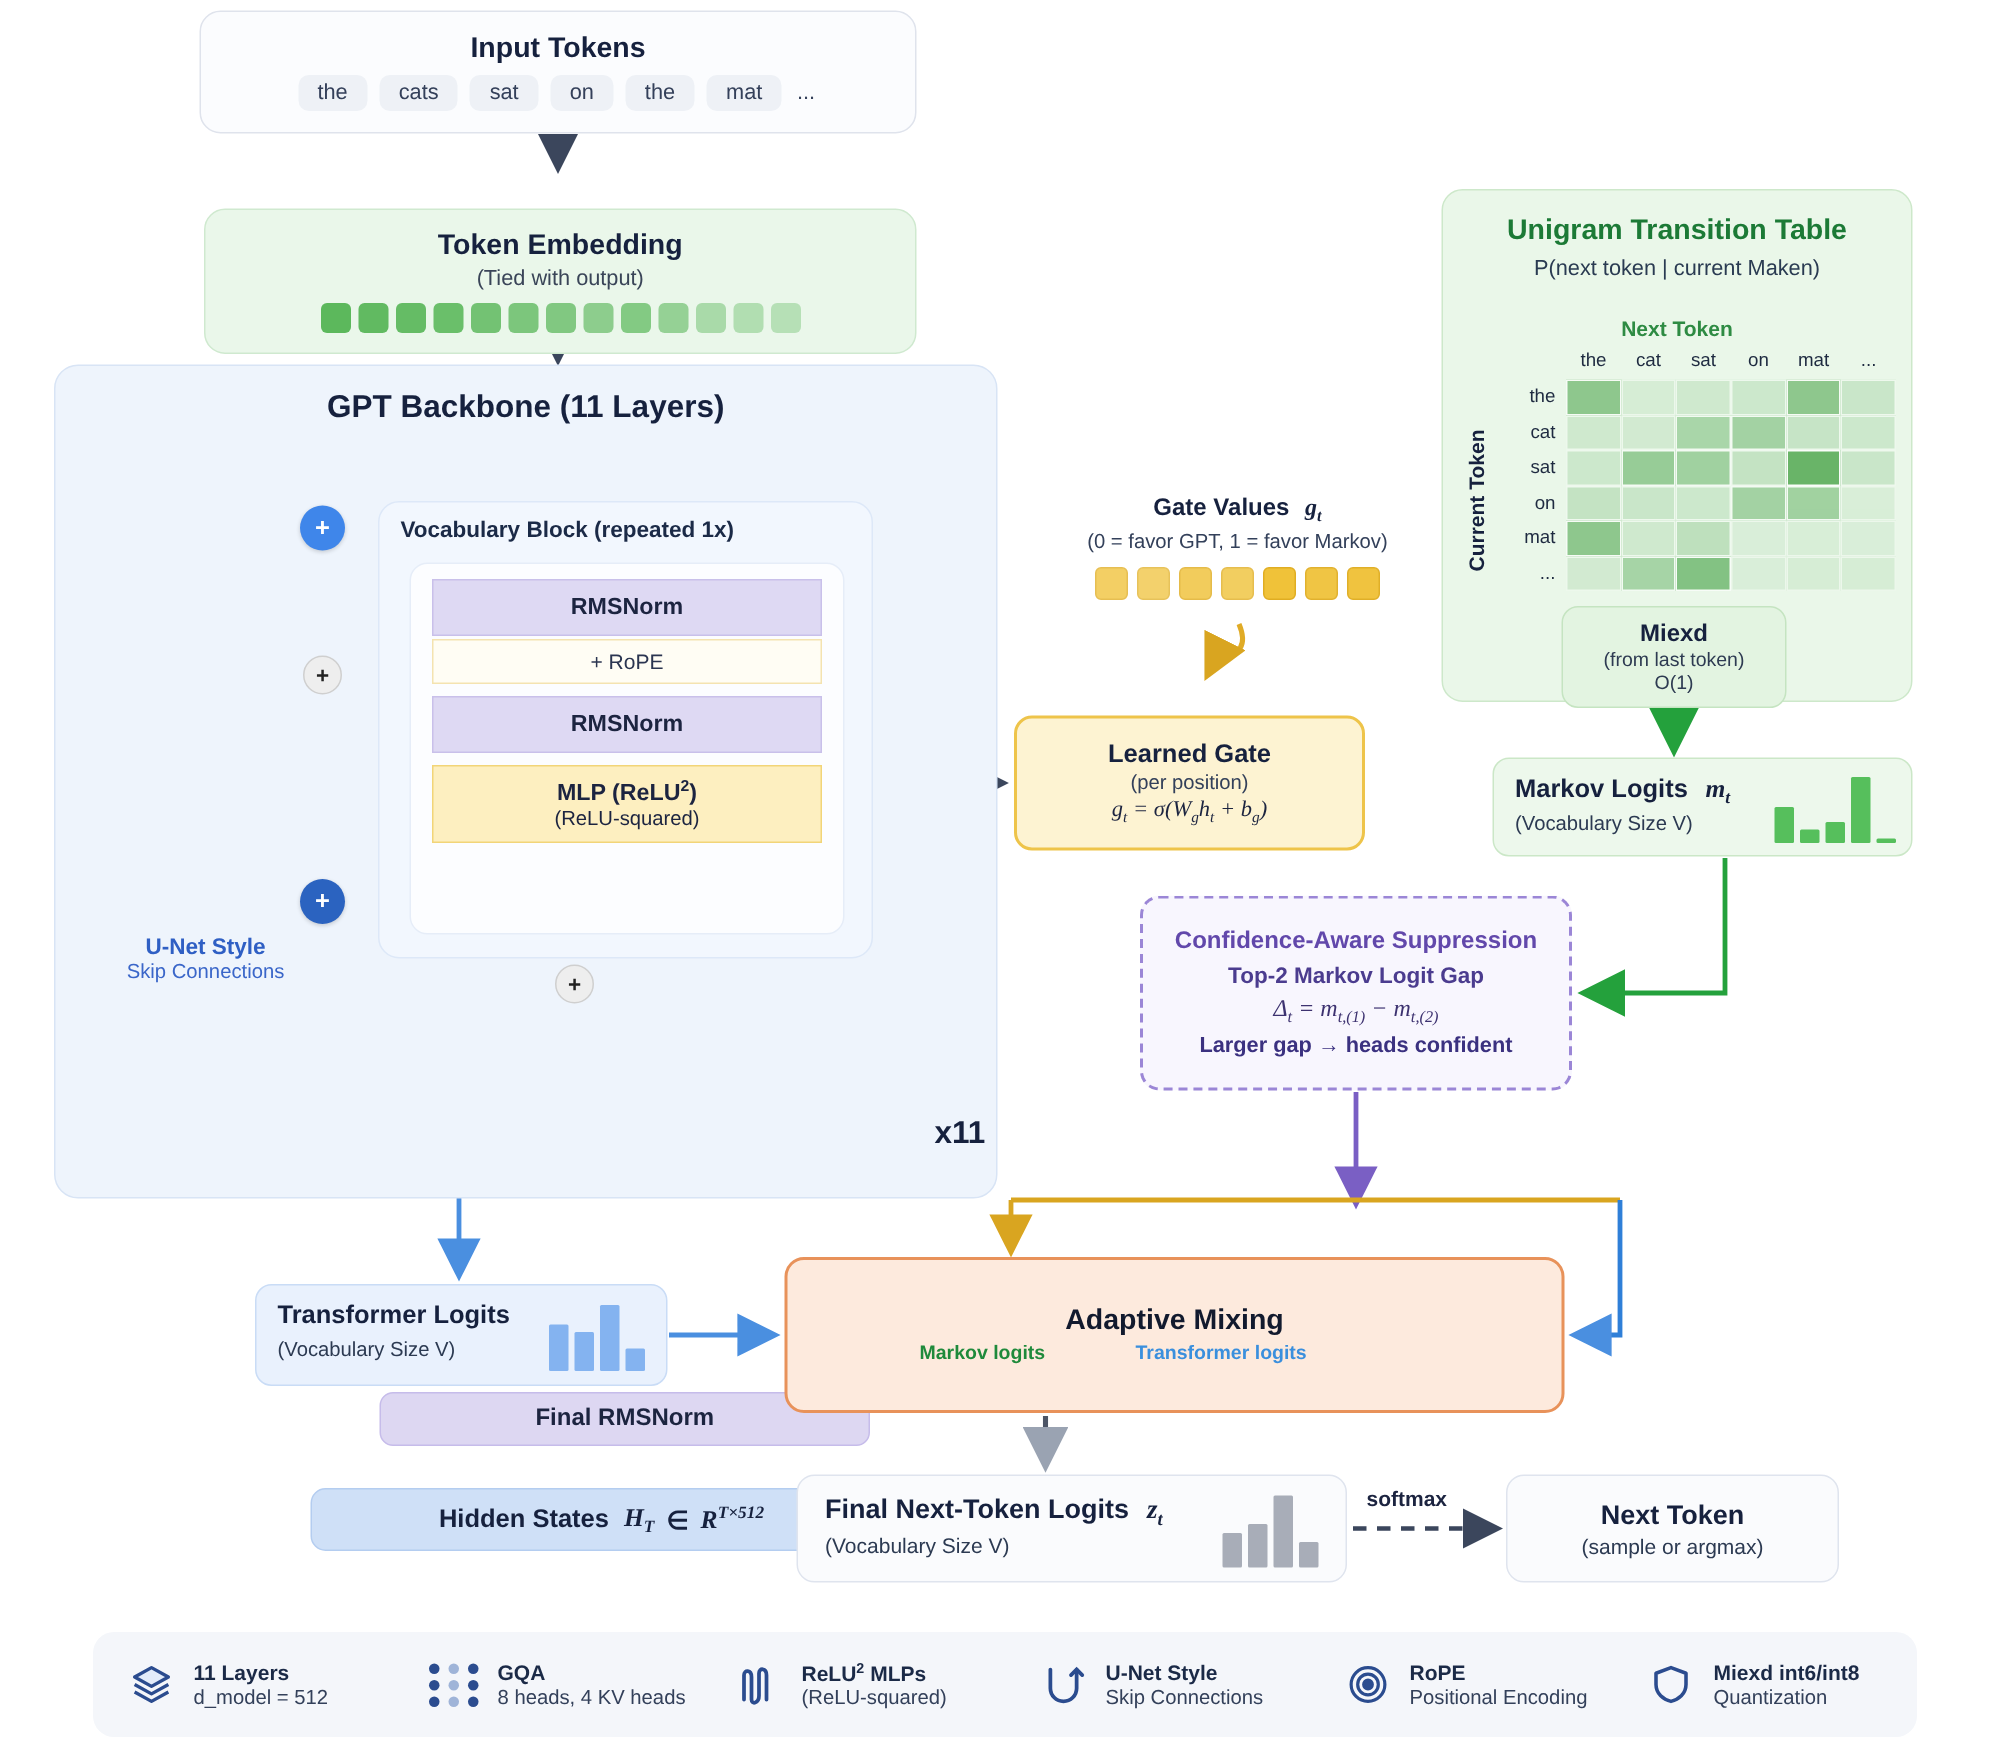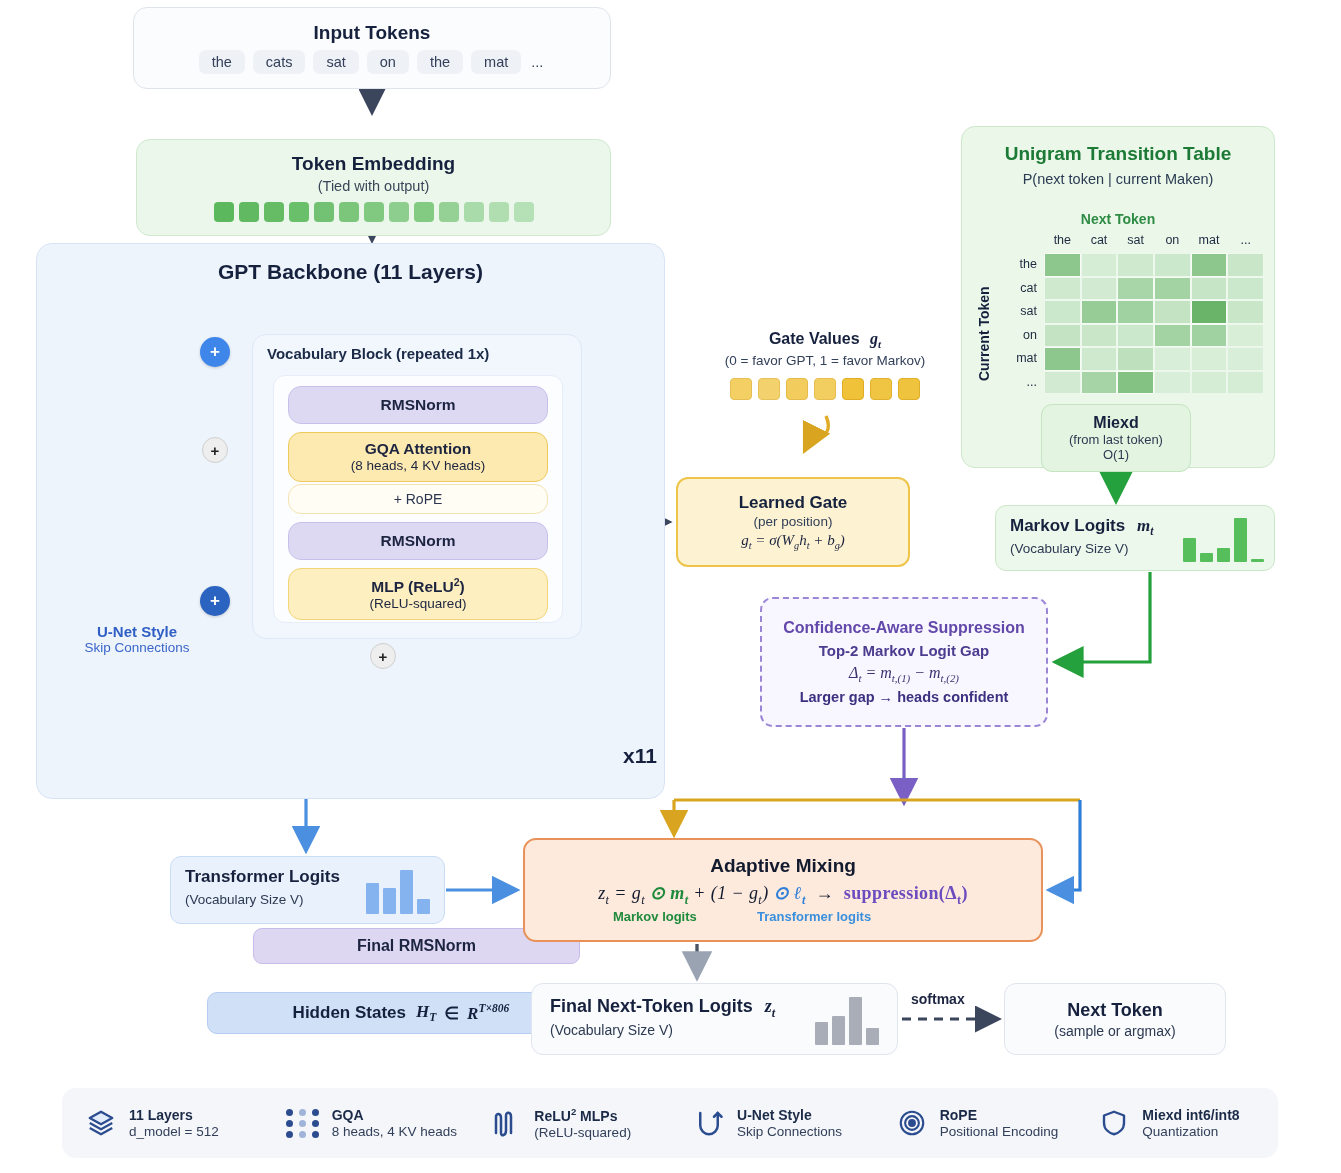--- a/index.html
+++ b/index.html
@@ -53,21 +53,21 @@
   #transformer-block-card {
     position:absolute; left:215px; top:90px; width:330px; height:305px;
     background:#f2f7fe; border:1.5px solid #dde8f8; border-radius:14px;
   }
   #tb-label { position:absolute; left:14px; top:10px; font-size:15px; font-weight:bold; color:#1b2a47; }
   #tb-inner {
     position:absolute; left:20px; top:40px; width:290px; height:248px;
     background:#fcfdff; border:1.5px solid #e6edf8; border-radius:12px;
     padding:10px 14px; display:flex; flex-direction:column; gap:8px; align-items:center;
   }
-  .blk { width:100%; border-radius:13px; text-align:center; }
+  .blk { width:100%; border-radius:0; text-align:center; }
   .blk-norm { background:#ded9f3; border:1.5px solid #c9c0ea; padding:9px 0; font-size:15.5px; font-weight:bold; color:#1c2440; }
   .blk-attn { background:#fdeab0; border:1.5px solid #f0c95c; padding:7px 0 8px; color:#1c2440; }
   .blk-attn .l1 { font-size:15.5px; font-weight:bold; }
   .blk-attn .l2 { font-size:13.5px; font-weight:normal; }
   .blk-rope { background:#fffdf4; border:1.5px solid #f4e3b0; padding:6px 0; font-size:14px; color:#2b3550; margin-top:-6px; }
   .blk-mlp { background:#fdefc0; border:1.5px solid #f2d578; padding:7px 0 8px; color:#1c2440; }
   .blk-mlp .l1 { font-size:15.5px; font-weight:bold; }
   .blk-mlp .l2 { font-size:13.5px; }
 
   #x11-label { position:absolute; left:586px; top:500px; font-size:21px; font-weight:bold; color:#16213e; }
@@ -361,42 +361,38 @@
 
     <div id="unet-label">
       <div class="l1">U-Net Style</div>
       <div class="l2">Skip Connections</div>
     </div>
 
     <div id="transformer-block-card">
       <div id="tb-label">Vocabulary Block (repeated 1x)</div>
       <div id="tb-inner">
         <div class="blk blk-norm">RMSNorm</div>
-        <div class="blk blk-attn">
-          <div class="l1">GQA Attention</div>
-          <div class="l2">(8 heads, 4 KV heads)</div>
-        </div>
         <div class="blk blk-rope">+ RoPE</div>
         <div class="blk blk-norm">RMSNorm</div>
         <div class="blk blk-mlp">
           <div class="l1">MLP (ReLU<sup>2</sup>)</div>
           <div class="l2">(ReLU-squared)</div>
         </div>
       </div>
     </div>
 
     <div id="x11-label">x11</div>
 
     <div id="final-rmsnorm">Final RMSNorm</div>
 
     <div id="hidden-states">
       <span>Hidden States</span>
       <span class="mathi" style="margin-left:10px;">H<sub>T</sub></span>
       <span style="margin-left:8px;">∈</span>
-      <span class="mathi" style="margin-left:8px;">R<sup>T×806</sup></span>
+      <span class="mathi" style="margin-left:8px;">R<sup>T×512</sup></span>
     </div>
   </div>
 
   <div class="plus plus-blue" style="left:200px; top:337px;">+</div>
   <div class="plus plus-grey" style="left:202px; top:437px;">+</div>
   <div class="plus plus-darkblue" style="left:200px; top:586px;">+</div>
   <div class="plus plus-grey" style="left:370px; top:643px;">+</div>
 
   <div id="gate-values">
     <div class="ttl">
@@ -532,23 +528,20 @@
     <div class="bars" id="tlogit-bars" style="right:14px; bottom:9px; height:46px;">
         <div class="bar bar-blue" style="height: 30.8px;"></div>
         <div class="bar bar-blue" style="height: 26.4px;"></div>
         <div class="bar bar-blue" style="height: 44px;"></div>
         <div class="bar bar-blue" style="height: 15.4px;"></div>
       </div>
   </div>
 
   <div id="adaptive-mixing">
     <div class="ttl">Adaptive Mixing</div>
-    <div id="am-eq" class="mathi">
-      z<sub>t</sub> = g<sub>t</sub> <span class="g-green">⊙</span> <span class="g-green">m<sub>t</sub></span> + (1 − g<sub>t</sub>) <span class="g-blue">⊙</span> <span class="g-blue">ℓ<sub>t</sub></span> &nbsp;→&nbsp; <span class="g-purple" style="font-style:normal;">suppression(Δ<sub>t</sub>)</span>
-    </div>
     <div id="am-subs">
       <span class="s1">Markov logits</span>
       <span class="s2">Transformer logits</span>
     </div>
   </div>
 
   <div id="final-logits">
     <div class="ttl">
       <span>Final Next-Token Logits</span>
       <span class="mathi" style="margin-left:7px;">z<sub>t</sub></span>

